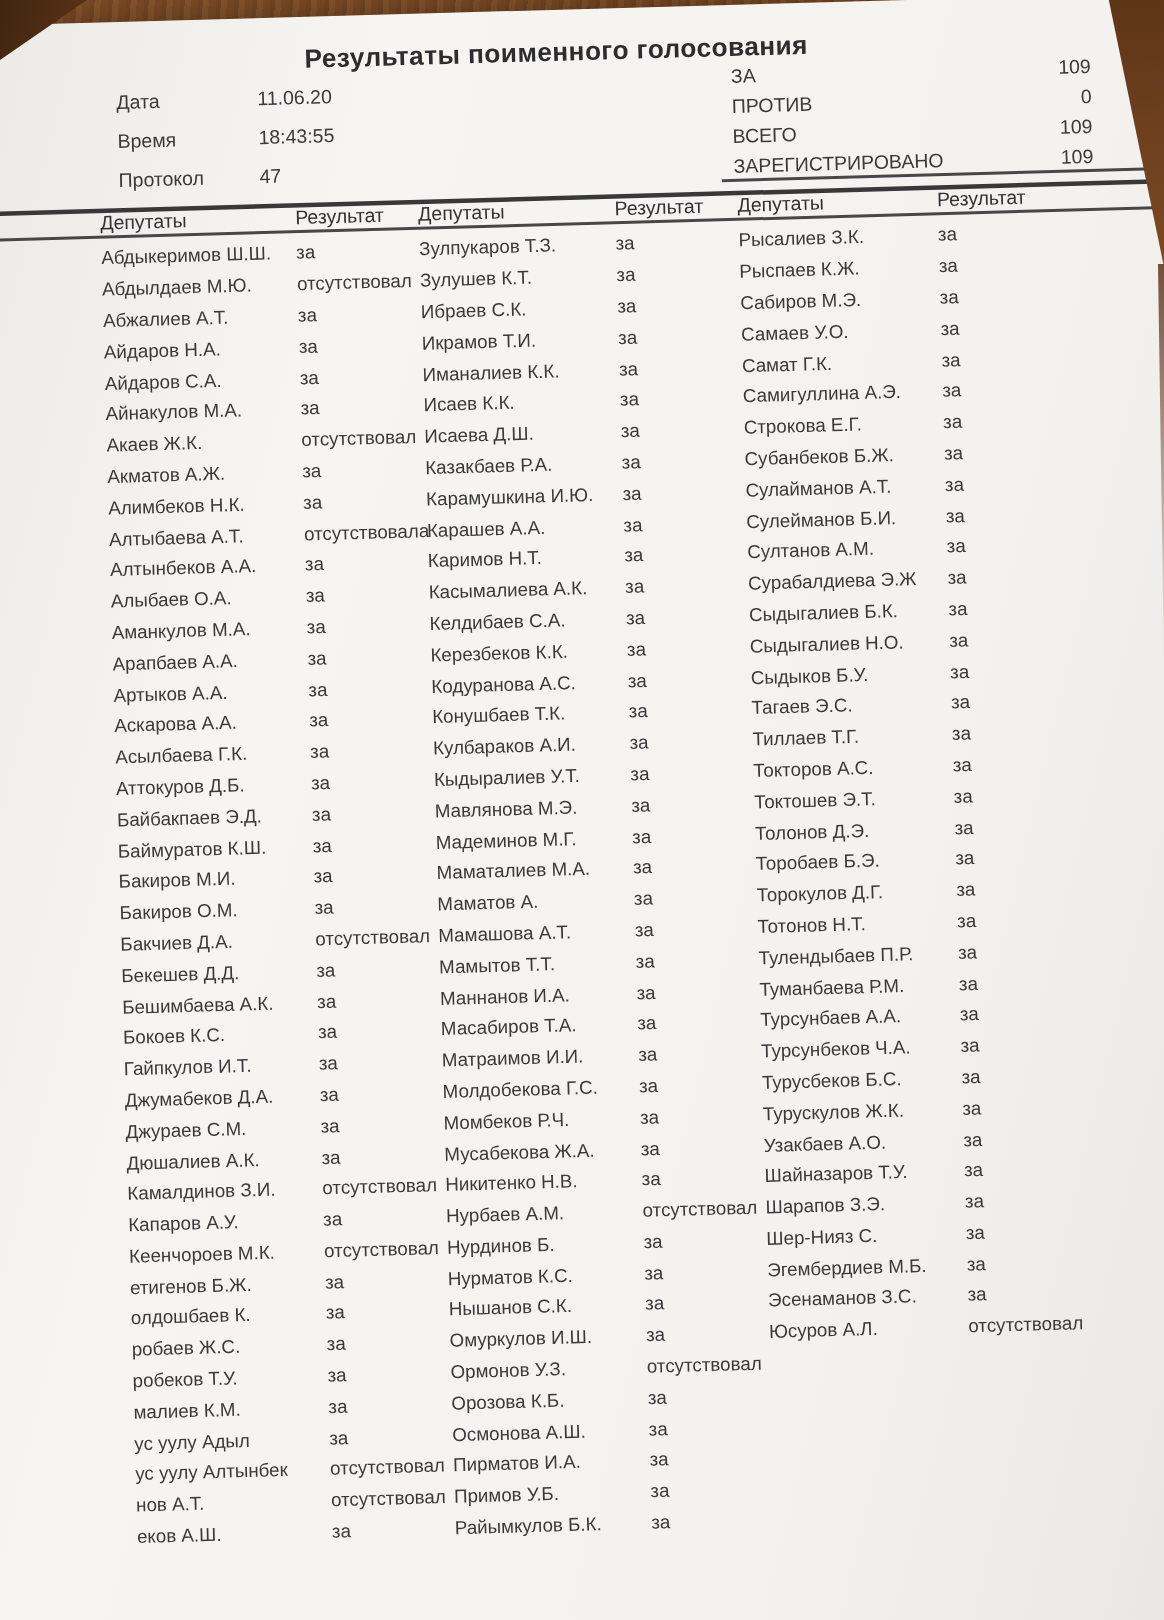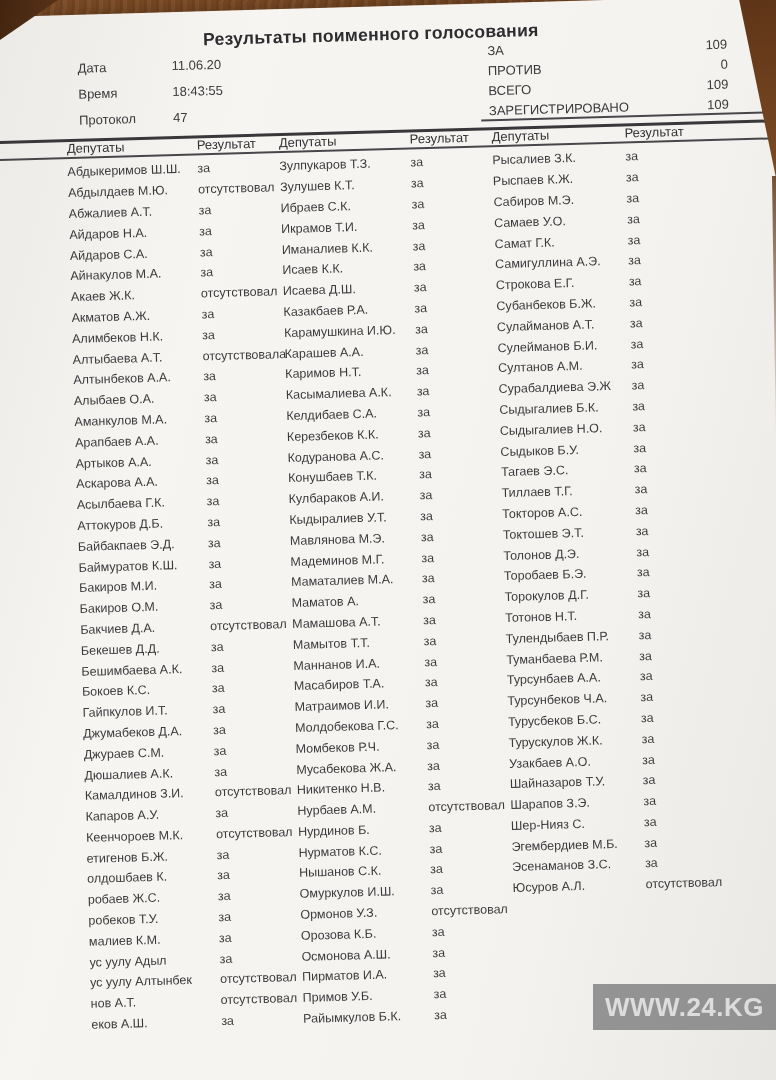--- a/index.html
+++ b/index.html
@@ -614,15 +614,14 @@
         </div>
         </div>
     </div>
 
   </div>
 
   <div class="wedge-tl"></div>
   <div class="wedge-tr"></div>
   <div class="sliver-r"></div>
 
-  <div class="watermark">WWW.24.KG</div>
 
 </div>
 
 </body></html>

